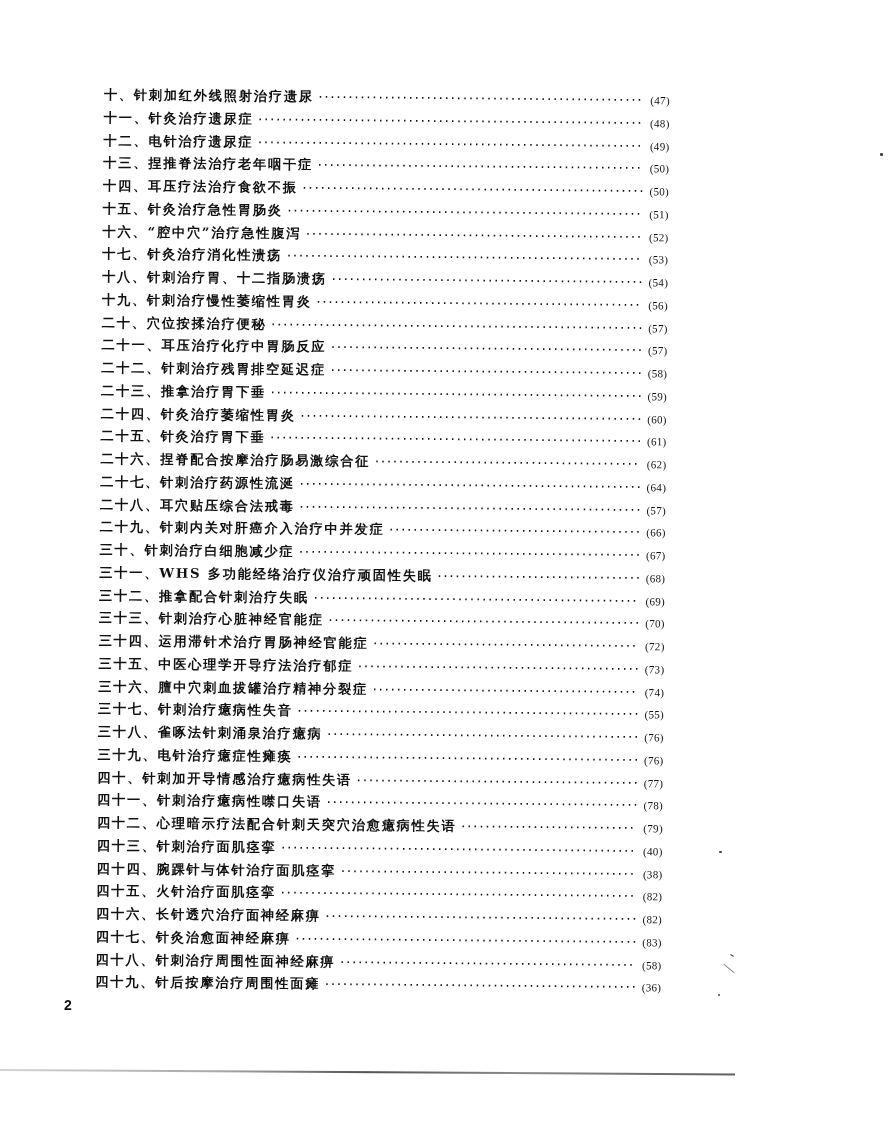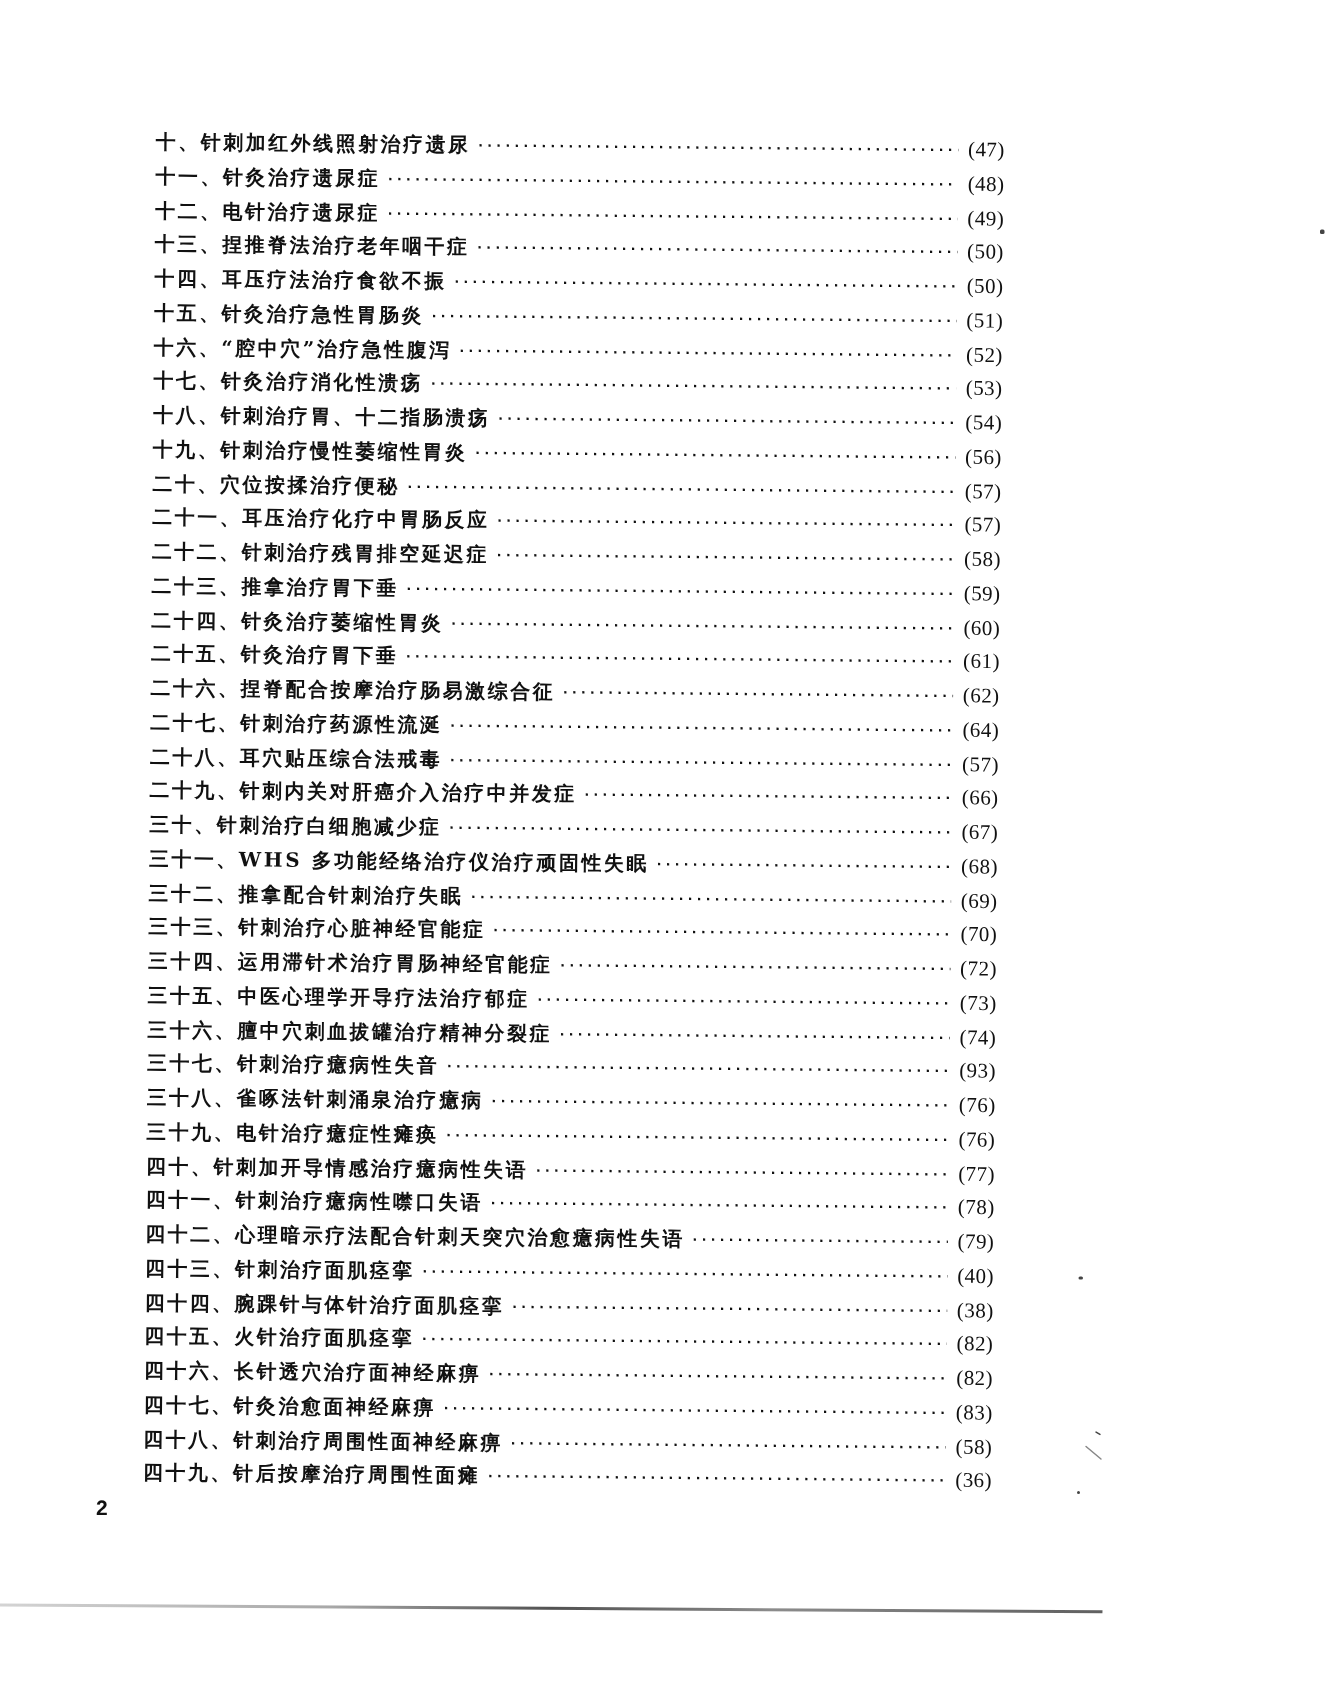--- a/index.html
+++ b/index.html
@@ -53,21 +53,21 @@
       top: -1px;
     }
     .toc-leader::before {
       content: "························································································································";
     }
     .toc-page {
       flex: 0 0 auto;
       font-family: "Liberation Serif", serif;
       font-weight: normal;
       letter-spacing: 0.3px;
-      font-size: 14px;
+      font-size: 11px;
       text-align: center;
     }
     .page-number {
       position: absolute;
       left: 64px;
       top: 997px;
       font-size: 14px;
       font-weight: bold;
       font-family: "Liberation Sans", sans-serif;
     }
@@ -224,21 +224,21 @@
         <span class="toc-page">(73)</span>
       </div>
       <div class="toc-row">
         <span class="toc-title">三十六、膻中穴刺血拔罐治疗精神分裂症</span>
         <span class="toc-leader"></span>
         <span class="toc-page">(74)</span>
       </div>
       <div class="toc-row">
         <span class="toc-title">三十七、针刺治疗癔病性失音</span>
         <span class="toc-leader"></span>
-        <span class="toc-page">(93)</span>
+        <span class="toc-page">(55)</span>
       </div>
       <div class="toc-row">
         <span class="toc-title">三十八、雀啄法针刺涌泉治疗癔病</span>
         <span class="toc-leader"></span>
         <span class="toc-page">(76)</span>
       </div>
       <div class="toc-row">
         <span class="toc-title">三十九、电针治疗癔症性瘫痪</span>
         <span class="toc-leader"></span>
         <span class="toc-page">(76)</span>

